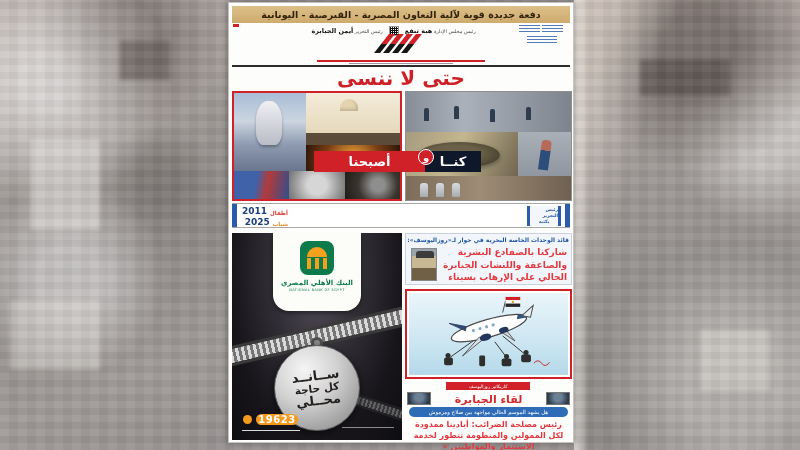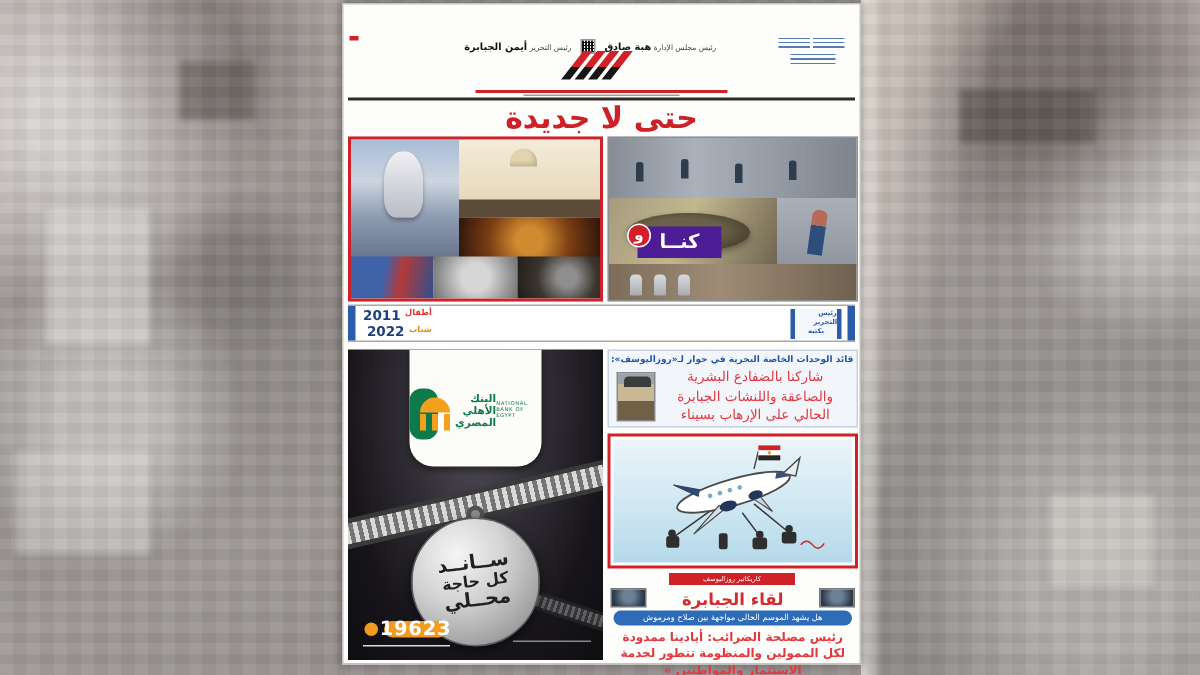--- a/index.html
+++ b/index.html
@@ -99,91 +99,91 @@
   .cr-runner { position:absolute; left:22px; top:8px; width:10px; height:30px;
     background:linear-gradient(#b76a5a 0 35%, #2d4d7a 35% 100%); border-radius:4px 4px 0 0; transform:rotate(8deg); }
   .cr-bottom { position:absolute; left:0; bottom:0; right:0; height:24px;
     background:linear-gradient(90deg,#7c6c59 0%, #9e8c75 45%, #6f6150 100%); }
   .cyl { position:absolute; bottom:3px; width:8px; height:14px; border-radius:3px 3px 1px 1px; background:linear-gradient(#d8dbde,#a8acb0); }
 
   
   .ov-red { position:absolute; top:148px; left:85px; width:111px; height:21px; background:#cf2127;
     display:flex; align-items:center; justify-content:center; }
   .ov-red span { color:#fff; font-weight:bold; font-size:13px; letter-spacing:3px; direction:rtl; }
-  .ov-dark { position:absolute; top:148px; left:196px; width:56px; height:21px; background:#4c1d95;
+  .ov-dark { position:absolute; top:148px; left:196px; width:56px; height:21px; background:#0f172a;
     display:flex; align-items:center; justify-content:center; }
   .ov-dark span { color:#fff; font-weight:bold; font-size:13px; letter-spacing:2px; direction:rtl; }
   .ov-waw { position:absolute; top:146px; left:189px; width:16px; height:16px; border-radius:50%;
     background:#cf2127; border:1px solid #fff; z-index:3; display:flex; align-items:center; justify-content:center; }
   .ov-waw span { color:#fff; font-weight:bold; font-size:10px; }
 
   
   .main-bar { position:absolute; top:200px; left:3px; right:3px; height:25px; background:#fff;
     border-top:1px solid #a8a8a8; border-bottom:1px solid #a8a8a8; }
   .main-bar .side { position:absolute; top:0; bottom:0; width:5px; background:#2a5caa; }
   .main-bar .side.l { left:0; } .main-bar .side.r { right:0; }
   .main-title { position:absolute; left:64px; right:60px; top:0; bottom:0;
     display:flex; align-items:center; justify-content:center;
     font-size:14.5px; font-weight:bold; color:#1d55a4; direction:rtl; white-space:nowrap; }
   .years { position:absolute; left:10px; top:2px; display:flex; flex-direction:column; gap:1px; }
-  .yr-row { display:flex; direction:rtl; align-items:flex-start; gap:3px; }
+  .yr-row { display:flex; direction:rtl; align-items:flex-end; gap:3px; }
   .yr-label { font-size:5.5px; font-weight:bold; }
   .yr-label.red { color:#d9372e; } .yr-label.orange { color:#e08a1e; }
   .yr-num { font-size:9px; font-weight:bold; color:#1c3f7d; }
   .byline { position:absolute; right:9px; top:2px; width:34px; height:20px; background:#f3f6fb;
     border-left:3px solid #2a5caa; border-right:3px solid #2a5caa;
     display:flex; flex-direction:column; align-items:center; justify-content:center; }
   .byline span { font-size:4.5px; color:#2a5caa; font-weight:bold; direction:rtl; line-height:1.3; }
 
   
   .ad { position:absolute; left:3px; top:230px; width:170px; height:207px; overflow:hidden;
     background:radial-gradient(ellipse at 50% 18%, #5a5560 0%, #322e36 38%, #17151a 72%, #0e0d10 100%); }
   .zip { position:absolute; top:92px; left:-34px; width:250px; height:20px; transform:rotate(-13deg);
     background:repeating-linear-gradient(90deg,#d9d9d9 0 3px, #757575 3px 6px);
     border-top:3px solid #3a3a3a; border-bottom:3px solid #3a3a3a; }
   .zip2 { position:absolute; bottom:34px; right:-30px; width:150px; height:12px; transform:rotate(18deg);
     background:repeating-linear-gradient(90deg,#bdbdbd 0 2px, #5f5f5f 2px 4px); opacity:.45;
     border-top:2px solid #333; border-bottom:2px solid #333; }
   .nbe-card { position:absolute; top:0; left:50%; transform:translateX(-50%); width:88px; height:78px;
     background:#fcfcf9; border-radius:0 0 16px 16px; box-shadow:0 2px 5px rgba(0,0,0,.5);
-    display:flex; align-items:center; }
+    display:flex; flex-direction:column; align-items:center; }
   .nbe-logo { margin-top:8px; width:34px; height:34px; border-radius:8px; background:#0c7a4b; position:relative; }
   .nbe-arc { position:absolute; top:6px; left:7px; width:20px; height:10px; border-radius:10px 10px 0 0; background:#f3a11c; }
   .nbe-bars { position:absolute; bottom:6px; left:7px; width:20px; display:flex; justify-content:space-between; }
   .nbe-bar { width:4px; height:11px; background:#f3a11c; }
   .nbe-ar { margin-top:4px; font-size:7px; font-weight:bold; color:#0c7a4b; direction:rtl; }
   .nbe-en { margin-top:1px; font-size:3.5px; color:#0c7a4b; letter-spacing:.4px; }
   .ring { position:absolute; top:104px; left:50%; transform:translateX(-50%); width:12px; height:12px;
     border:3px solid #52504e; border-radius:50%; background:#8b8b8b; }
   .medal { position:absolute; top:112px; left:50%; transform:translateX(-50%); width:86px; height:86px; border-radius:50%;
     background:radial-gradient(circle at 35% 28%, #f5f5f5 0%, #d2d2d2 40%, #a2a2a2 75%, #7d7d7d 100%);
     border:1px solid #5e5e5e; box-shadow:0 3px 8px rgba(0,0,0,.65);
     display:flex; align-items:center; justify-content:center; }
   .medal-text { transform:rotate(-7deg); text-align:center; color:#23201e; direction:rtl; line-height:1.05; }
   .medal-text .t1 { font-size:13px; font-weight:bold; }
   .medal-text .t2 { font-size:10.5px; font-weight:bold; }
   .medal-text .t3 { font-size:13px; font-weight:bold; }
   .hotline { position:absolute; left:24px; bottom:15px; width:42px; height:11px; border-radius:6px;
     background:#f49a1d; display:flex; align-items:center; justify-content:center; }
-  .hotline span { color:#fff; font-weight:bold; font-size:13px; letter-spacing:.5px; }
+  .hotline span { color:#fff; font-weight:bold; font-size:10px; letter-spacing:.5px; }
   .hot-disc { position:absolute; left:11px; bottom:16px; width:9px; height:9px; border-radius:50%; background:#f49a1d; }
   .ad-line1 { position:absolute; left:10px; bottom:9px; width:58px; height:1.5px; background:rgba(255,255,255,.85); }
   .ad-line2 { position:absolute; right:8px; bottom:12px; width:52px; height:1.5px; background:rgba(255,255,255,.5); }
 
   
   .interview { position:absolute; left:176px; top:230px; width:167px; height:52px;
     background:#f2f6fb; border:1px solid #c8d1e0; }
   .kicker { position:absolute; top:2px; left:2px; right:2px; text-align:center;
     font-size:6px; font-weight:bold; color:#2056a8; direction:rtl; white-space:nowrap; }
   .officer { position:absolute; left:5px; top:14px; width:26px; height:33px; border:1px solid #8a8a8a;
     background:linear-gradient(#9aa4ad 0 22%, #c9b894 22% 60%, #6f6046 60% 100%); }
   .officer::before { content:""; position:absolute; left:4px; top:2px; width:18px; height:7px;
     border-radius:3px 3px 0 0; background:#3c3c3c; }
-  .quote { position:absolute; right:4px; left:34px; top:12px; direction:rtl; text-align:center;
-    color:#e23940; font-weight:normal; font-size:9px; line-height:1.4; }
+  .quote { position:absolute; right:4px; left:34px; top:12px; direction:rtl; text-align:right;
+    color:#e23940; font-weight:bold; font-size:9px; line-height:1.4; }
 
   
   .cartoon { position:absolute; left:176px; top:286px; width:167px; height:90px;
     border:2px solid #cf2127; background:#fff; padding:2px; }
   .cartoon-inner { width:100%; height:100%; background:linear-gradient(#eaf5fa 0%, #cfe7f2 55%, #b5d9ea 100%); position:relative; overflow:hidden; }
   .cartoon svg { position:absolute; inset:0; width:100%; height:100%; }
   .cartoon-caption { position:absolute; left:217px; top:379px; width:84px; height:8px; background:#cf2127;
     display:flex; align-items:center; justify-content:center; }
   .cartoon-caption span { color:#fff; font-size:4.5px; direction:rtl; white-space:nowrap; }
 
@@ -213,26 +213,29 @@
   <div class="blob" style="left:30px;top:140px;width:70px;height:90px;background:#e9e7e4;"></div>
   <div class="blob" style="left:120px;top:40px;width:50px;height:40px;background:#5a524e;"></div>
   <div class="blob" style="left:10px;top:300px;width:90px;height:70px;background:#d9d6d2;"></div>
   <div class="blob" style="left:640px;top:60px;width:90px;height:36px;background:#4e4642;"></div>
   <div class="blob" style="left:700px;top:330px;width:70px;height:60px;background:#dcd8d3;"></div>
   <div class="light-strip"></div>
   <div class="pix"></div>
 
   <div class="paper">
 
+    <div class="banner">
+      <span>دفعة جديدة قوية لآلية التعاون المصرية - القبرصية - اليونانية</span>
+    </div>
     <div class="banner-tick"></div>
 
     <div class="names-row">
       <span class="name-group">
         <span>رئيس مجلس الإدارة</span>
-        <b>هبة صادق</b>
+        <b>هبة تنفع</b>
       </span>
       <span class="qr"></span>
       <span class="name-group">
         <span>رئيس التحرير</span>
         <b>أيمن الجبابرة</b>
       </span>
     </div>
     <div class="issue-info">
       <div class="issue-block"></div>
       <div class="issue-block"></div>
@@ -243,21 +246,21 @@
         <div class="slash"></div>
         <div class="slash"></div>
         <div class="slash"></div>
         <div class="slash"></div>
       </div>
     </div>
     <div class="logo-rule"></div>
     <div class="logo-site"></div>
     <div class="head-rule"></div>
 
-    <div class="lead-headline">حتى لا جديدة</div>
+    <div class="lead-headline">حتى لا ننسى</div>
 
     <div class="collage-left">
       <div class="cl-monument">
         <div class="cl-sculpt"></div>
       </div>
       <div class="cl-mosque">
         <div class="cl-dome"></div>
         <div class="cl-mosque-dark"></div>
       </div>
       <div class="cl-festival"></div>
@@ -281,38 +284,41 @@
       <div class="cr-runner-bg">
         <div class="cr-runner"></div>
       </div>
       <div class="cr-bottom">
         <div class="cyl" style="left:14px;"></div>
         <div class="cyl" style="left:30px;"></div>
         <div class="cyl" style="left:46px;"></div>
       </div>
     </div>
 
+    <div class="ov-red">
+      <span>أصبحنا</span>
+    </div>
     <div class="ov-dark">
       <span>كنــا</span>
     </div>
     <div class="ov-waw">
       <span>و</span>
     </div>
 
     <div class="main-bar">
       <div class="side l"></div>
       <div class="side r"></div>
       <div class="years">
         <div class="yr-row">
           <span class="yr-label red">أطفال</span>
           <span class="yr-num">2011</span>
         </div>
         <div class="yr-row">
           <span class="yr-label orange">شباب</span>
-          <span class="yr-num">2022</span>
+          <span class="yr-num">2025</span>
         </div>
       </div>
       <div class="byline">
         <span>رئيس التحرير</span>
         <span>يكتبه</span>
       </div>
     </div>
 
     <div class="ad">
       <div class="zip"></div>

